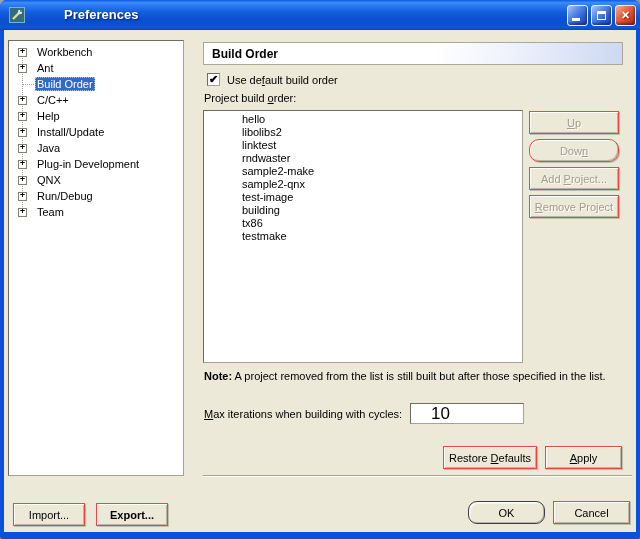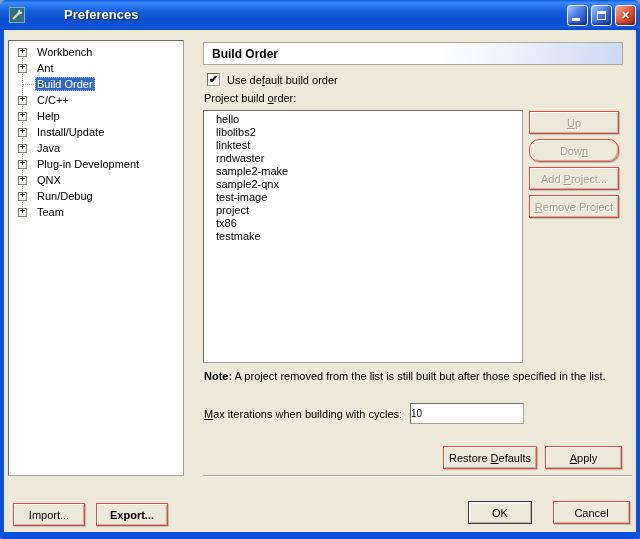--- a/index.html
+++ b/index.html
@@ -67,48 +67,48 @@
   .check-row { position:absolute; left:203px; top:42px; height:15px; display:flex; align-items:center; }
   .checkbox {
     width:13px; height:13px; background:#fff; margin-right:7px;
     border:1px solid; border-color:#6e6c60 #a5a295 #a5a295 #6e6c60;
     font:bold 11px/11px "Liberation Sans",sans-serif; text-align:center; color:#000;
   }
   .field-label { white-space:nowrap; }
   .list-caption { position:absolute; left:200px; top:62px;text-align:center; }
   .mn { text-decoration:underline; }
   .listbox { position:absolute; left:199px; top:80px; width:320px; height:253px; padding:2px 0 0 0; overflow:hidden; }
-  .list-row { height:13px; line-height:13px; padding:0 12px; white-space:nowrap; }
+  .list-row { height:13px; line-height:13px; padding:0 12px; white-space:nowrap;margin-left:26px; }
   
   .btn {
     position:absolute; height:23px;
     background:#ece9d8; border:1px solid #ef4444;
     box-shadow:inset 1px 1px 0 #fffef8, inset -1px -1px 0 #b9b5a6, 1px 1px 0 rgba(110,108,96,.35);
     display:flex; align-items:center; justify-content:center;
     font-family:"Liberation Sans",sans-serif; font-size:11px; color:#000; white-space:nowrap; cursor:default;
   }
   .btn.disabled { color:#a19e8e; text-shadow:1px 1px 0 #fdfcf6; }
   .btn.default { border:1px solid #3c3c42; box-shadow:inset 1px 1px 0 #fffef8, inset -1px -1px 0 #b9b5a6, inset 2px 2px 0 rgba(255,255,255,.55); }
   .btn-up { left:525px; top:81px; width:90px; }
   .btn-down { left:525px; top:109px; width:90px;border-radius:10px; }
   .btn-addproj { left:525px; top:137px; width:90px; }
   .btn-removeproj { left:525px; top:165px; width:90px; }
   .btn-restore { left:439px; top:416px; width:94px; }
   .btn-apply { left:541px; top:416px; width:77px; }
   .btn-import { left:9px; top:473px; width:72px; }
   .btn-export { left:92px; top:473px; width:72px;font-weight:bold; }
-  .btn-ok { left:464px; top:471px; width:64px; }
+  .btn-ok { left:464px; top:471px; width:77px;border-radius:9px; }
   .btn-cancel { left:549px; top:471px; width:77px; }
   
   .note { position:absolute; left:200px; top:340px; width:430px; }
   .max-label { position:absolute; left:200px; top:378px; }
   .max-input {
     position:absolute; left:406px; top:373px; width:114px; height:21px;
     background:#fff; border:1px solid; border-color:#6e6c60 #a5a295 #a5a295 #6e6c60;
-    font-family:"Liberation Sans",sans-serif; font-size:10px; padding:0 0; color:#000;
+    font-family:"Liberation Sans",sans-serif; font-size:17px; padding:0 20px; color:#000;
   }
   .separator { position:absolute; left:199px; top:445px; width:429px; height:2px;
     background:linear-gradient(#a6a294 50%, #fdfcf5 50%); }
 </style>
 </head>
 <body>
 
 <div class="dialog">
 
   <div class="titlebar">
@@ -198,21 +198,21 @@
     <div class="list-caption field-label"><span>Project build </span><span class="mn">o</span><span>rder:</span></div>
 
     <div class="listbox sunken">
       <div class="list-row">hello</div>
       <div class="list-row">libolibs2</div>
       <div class="list-row">linktest</div>
       <div class="list-row">rndwaster</div>
       <div class="list-row">sample2-make</div>
       <div class="list-row">sample2-qnx</div>
       <div class="list-row">test-image</div>
-      <div class="list-row">project</div>
+      <div class="list-row">building</div>
       <div class="list-row">tx86</div>
       <div class="list-row">testmake</div>
     </div>
 
     <div class="btn btn-up disabled">
         <span><span></span><span class="mn">U</span><span>p</span></span>
       </div>
     <div class="btn btn-down disabled">
         <span><span>Dow</span><span class="mn">n</span><span></span></span>
       </div>

